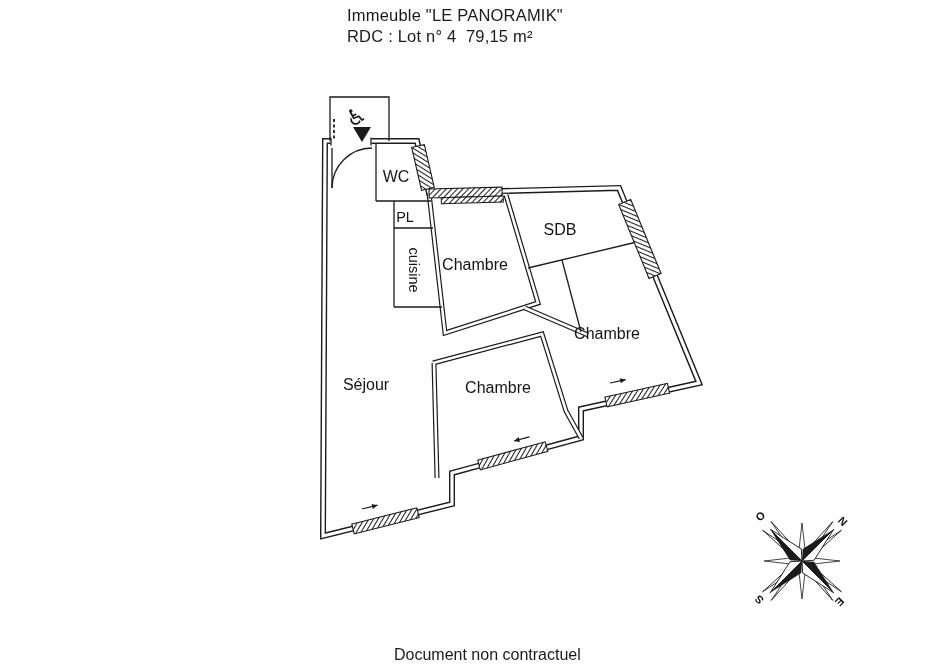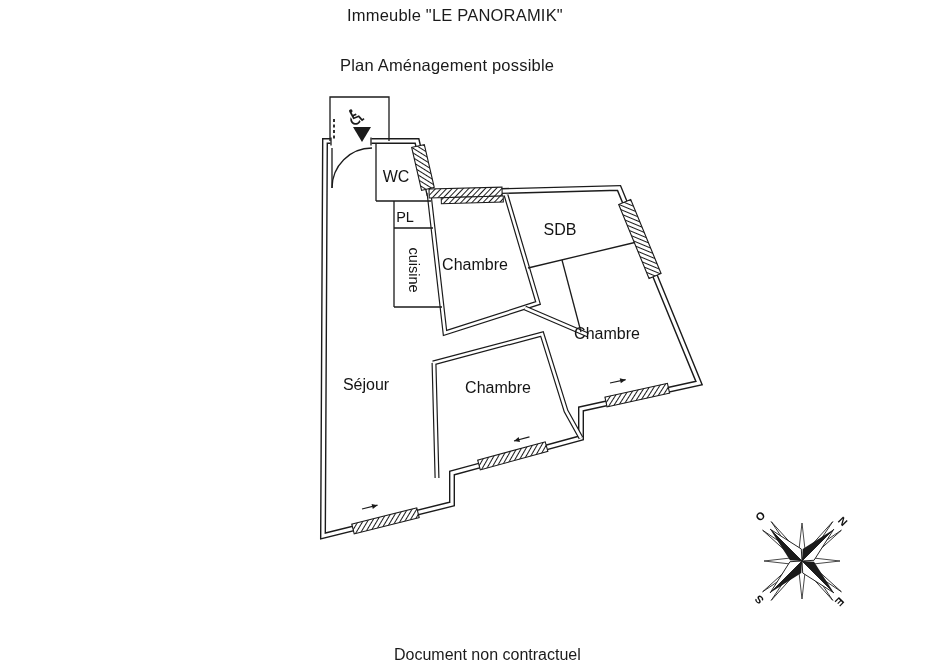--- a/index.html
+++ b/index.html
@@ -17,21 +17,21 @@
   .room-label-small{font-size:14.5px;fill:#141414;}
   .compass-letter{font-size:11px;font-weight:bold;fill:#101010;}
   .thin{stroke:#1b1b1b;stroke-width:1.3;fill:none;}
 </style>
 </head>
 <body>
 
 <div class="page">
 
   <div class="hdr-line hdr-building">Immeuble "LE PANORAMIK"</div>
-  <div class="hdr-line hdr-plan">Plan Aménagement possible</div>
+  <div class="hdr-line hdr-lot">RDC : Lot n° 4  79,15 m²</div>
 
   <svg width="950" height="667" viewBox="0 0 950 667">
     <defs>
       <pattern id="hatch" width="4" height="4" patternUnits="userSpaceOnUse" patternTransform="rotate(45)">
         <rect width="4" height="4" fill="#ffffff"></rect>
         <line x1="0" y1="0" x2="0" y2="4" stroke="#1b1b1b" stroke-width="2"></line>
       </pattern>
     </defs>
 
     <path d="M325,141 L417,141 L429,193 L619,188 L699,383 L581,409 L581,438 L452,473 L452,504 L323,536 Z" fill="#ffffff" stroke="#1b1b1b" stroke-width="6" stroke-linejoin="miter"></path>

